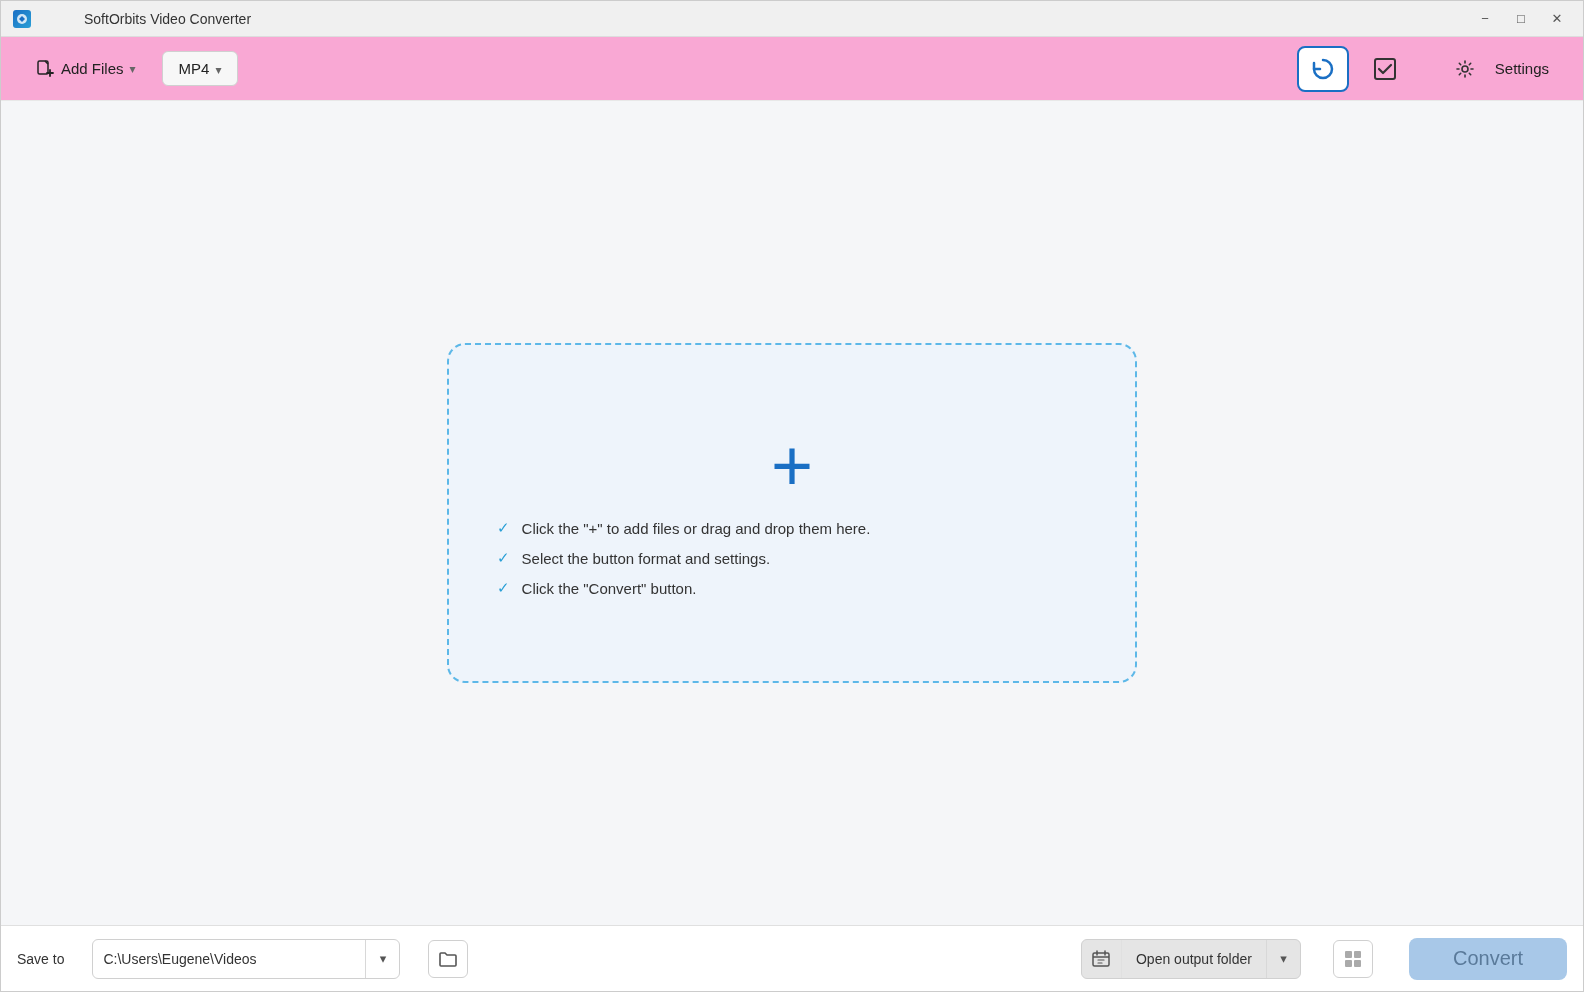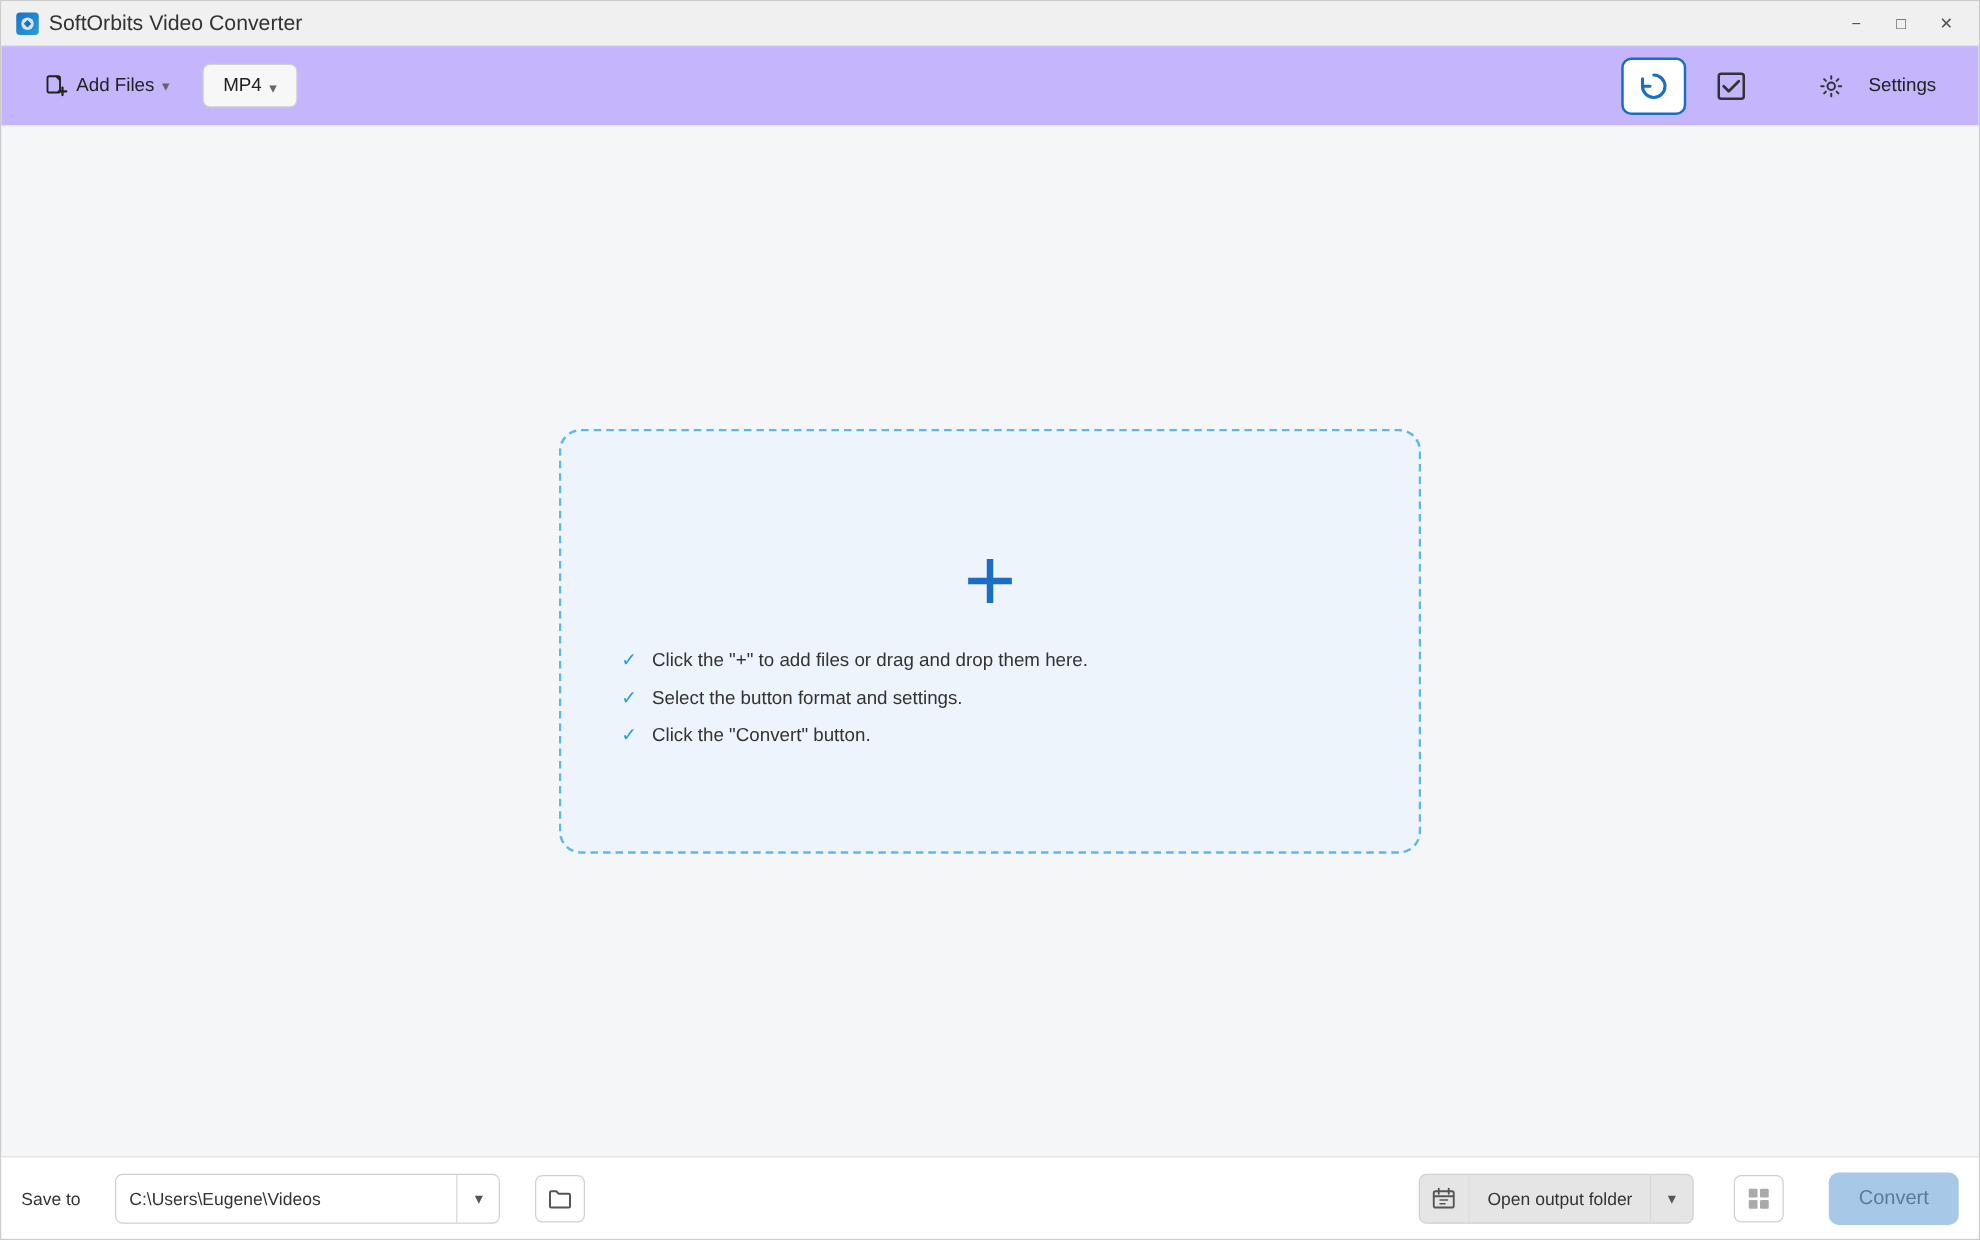--- a/index.html
+++ b/index.html
@@ -26,41 +26,42 @@
     }
     .title-bar-icon {
       width: 18px;
       height: 18px;
       margin-right: 8px;
       background: linear-gradient(135deg, #1a6fc4, #2a9fd6);
       border-radius: 3px;
       display: flex; align-items: center; justify-content: center;
     }
     .title-bar-title {
-      font-size: 17px;
+      font-size: 14px;
       color: #333;
       flex: 1;
+      margin-left: 45px;
     }
     .title-bar-controls {
       display: flex;
       gap: 8px;
     }
     .title-bar-btn {
       width: 28px;
       height: 20px;
       display: flex; align-items: center; justify-content: center;
       font-size: 13px;
       color: #555;
       cursor: pointer;
       border-radius: 3px;
     }
 
     
     .toolbar {
-      background: #c4b5fd;
+      background: #f9a8d4;
       height: 64px;
       display: flex;
       align-items: center;
       padding: 0 20px;
       border-bottom: 1px solid #e8e8e8;
       gap: 12px;
     }
     .add-files-btn {
       display: flex;
       align-items: center;
@@ -274,25 +275,25 @@
       border-radius: 6px;
       background: white;
       display: flex; align-items: center; justify-content: center;
       cursor: pointer;
       font-size: 17px;
       color: #888;
       margin-left: 4px;
     }
     .convert-btn {
       height: 42px;
-      padding: 0 24px;
+      padding: 0 44px;
       background: #a8c8e8;
       border: none;
       border-radius: 8px;
-      font-size: 16px;
+      font-size: 20px;
       font-weight: 500;
       color: #5a7a9a;
       cursor: pointer;
       margin-left: 8px;
     }
 
     
     svg { display: inline-block; vertical-align: middle; }
   </style>
 </head>

